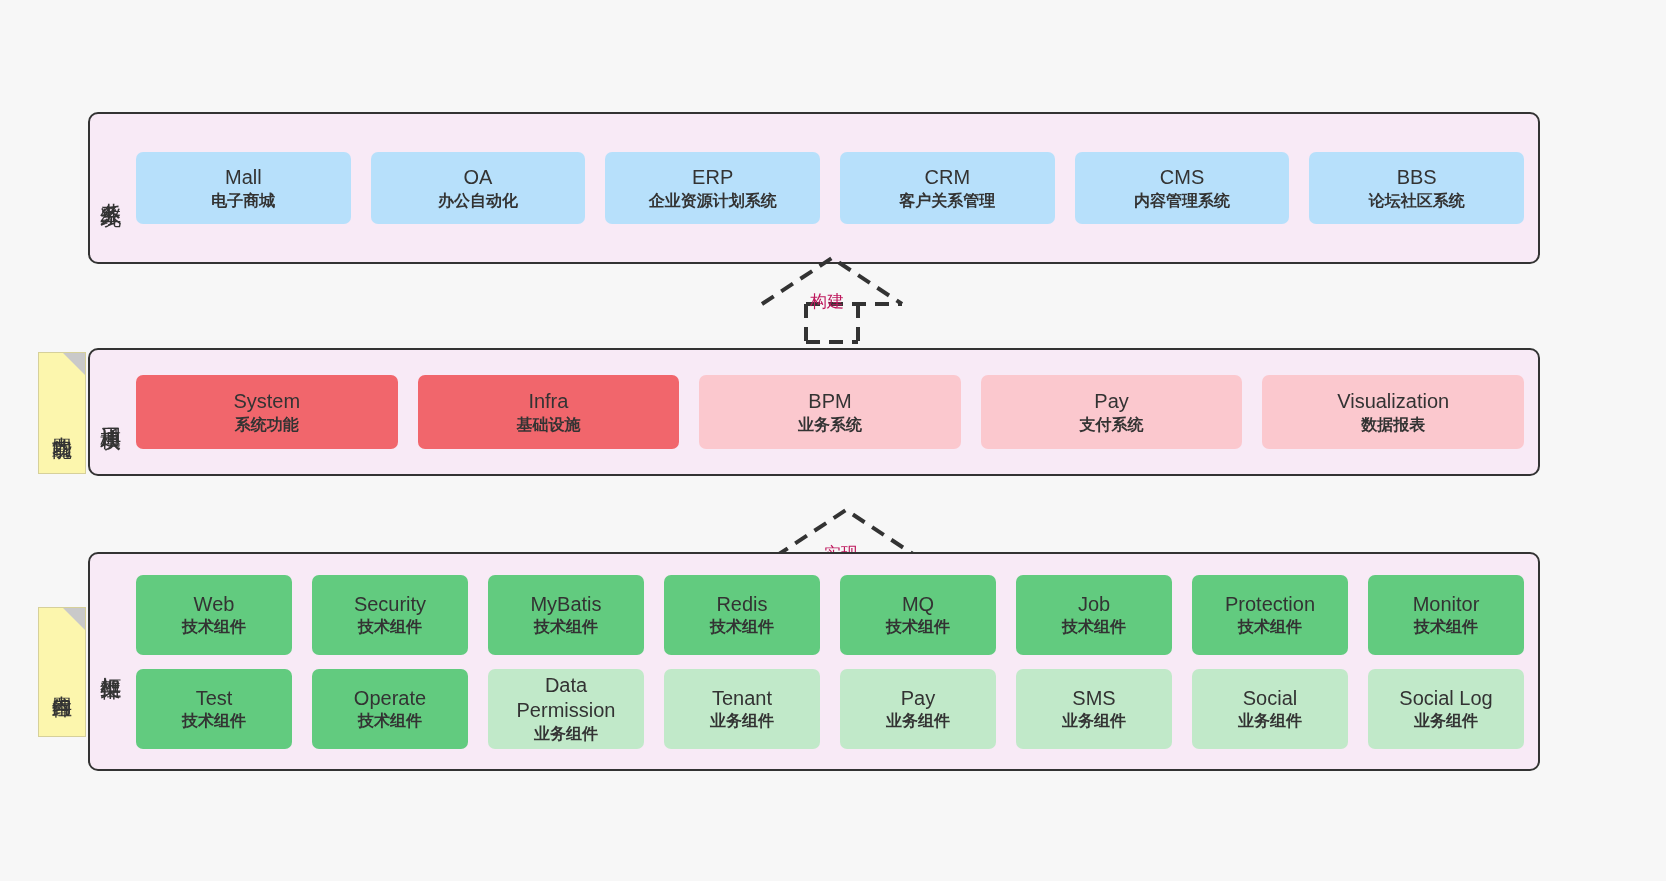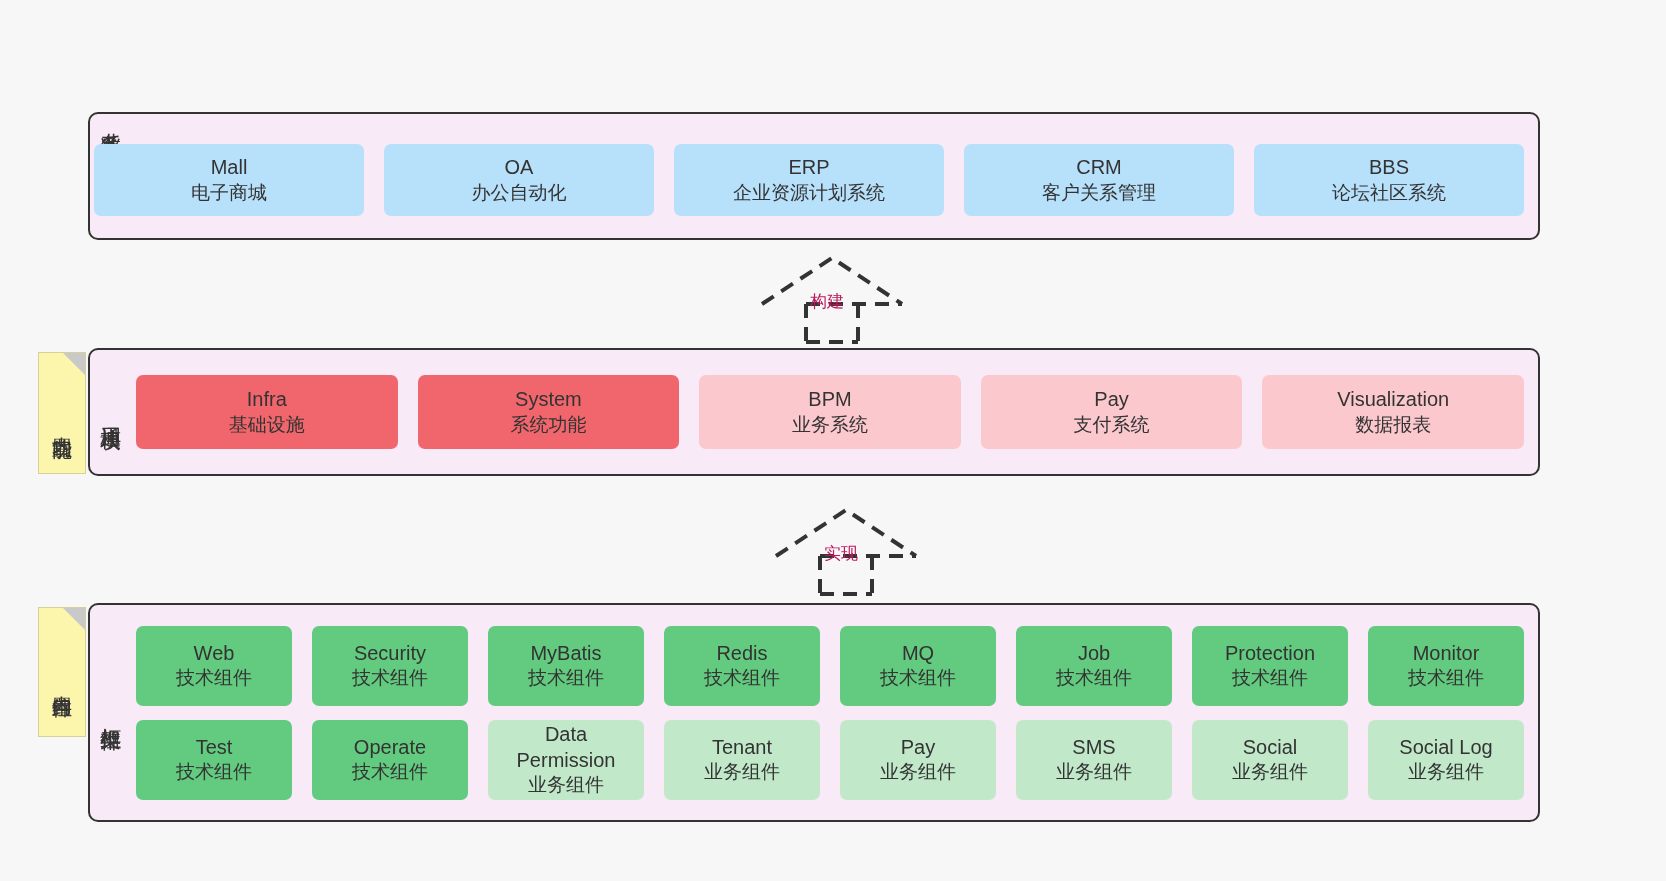--- a/index.html
+++ b/index.html
@@ -66,37 +66,37 @@
     display: flex;
     flex-direction: column;
     align-items: center;
     justify-content: center;
     text-align: center;
     line-height: 1.26;
     color: #333333;
     padding: 4px 6px;
   }
   .card .en { font-size: 20px; }
-  .card .cn { font-size: 19px; }
+  .card .cn { font-size: 16px; font-weight: bold; }
 
   
   .c-blue        { background: #b7e0fb; }
   .c-red         { background: #f1666c; }
   .c-pink        { background: #fbc8ce; }
   .c-green       { background: #62cb7f; }
   .c-lightgreen  { background: #c1e9c9; }
 
   
-  #layer-business  { left: 88px;  top: 112px; width: 1452px; height: 128px; flex-direction: column; }
+  #layer-business  { left: 88px;  top: 112px; width: 1452px; height: 152px; }
   #layer-business .card { height: 72px; }
 
   #layer-common    { left: 88px;  top: 348px; width: 1452px; height: 128px; }
   #layer-common .card { height: 74px; }
 
-  #layer-framework { left: 88px;  top: 603px; width: 1452px; height: 219px; }
+  #layer-framework { left: 88px;  top: 552px; width: 1452px; height: 219px; }
   #layer-framework .card { height: 80px; }
 
   
   .note {
     position: absolute;
     box-sizing: border-box;
     width: 48px;
     background: #fcf6ad;
     border: 1px solid #d6d09a;
     display: flex;
@@ -158,20 +158,24 @@
         </div>
         <div class="card c-blue">
           <span class="en">ERP</span>
           <span class="cn">企业资源计划系统</span>
         </div>
         <div class="card c-blue">
           <span class="en">CRM</span>
           <span class="cn">客户关系管理</span>
         </div>
         <div class="card c-blue">
+          <span class="en">CMS</span>
+          <span class="cn">内容管理系统</span>
+        </div>
+        <div class="card c-blue">
           <span class="en">BBS</span>
           <span class="cn">论坛社区系统</span>
         </div>
       </div>
     </div>
   </div>
 
   <div class="arrow" id="arrow-build">
     <svg width="160" height="92" viewBox="0 0 160 92">
       <path d="M 10 52 L 80 6 L 150 52" fill="none" stroke="#333333" stroke-width="4" stroke-dasharray="14,9" stroke-linecap="butt"></path>
@@ -186,26 +190,26 @@
   <div class="note" id="note-common">
     <span class="fold"></span>
     <span>内置功能</span>
   </div>
 
   <div class="layer" id="layer-common">
     <div class="layer-title">通用模块</div>
     <div class="layer-body">
       <div class="row">
         <div class="card c-red">
+          <span class="en">System</span>
+          <span class="cn">系统功能</span>
+        </div>
+        <div class="card c-red">
           <span class="en">Infra</span>
           <span class="cn">基础设施</span>
-        </div>
-        <div class="card c-red">
-          <span class="en">System</span>
-          <span class="cn">系统功能</span>
         </div>
         <div class="card c-pink">
           <span class="en">BPM</span>
           <span class="cn">业务系统</span>
         </div>
         <div class="card c-pink">
           <span class="en">Pay</span>
           <span class="cn">支付系统</span>
         </div>
         <div class="card c-pink">

